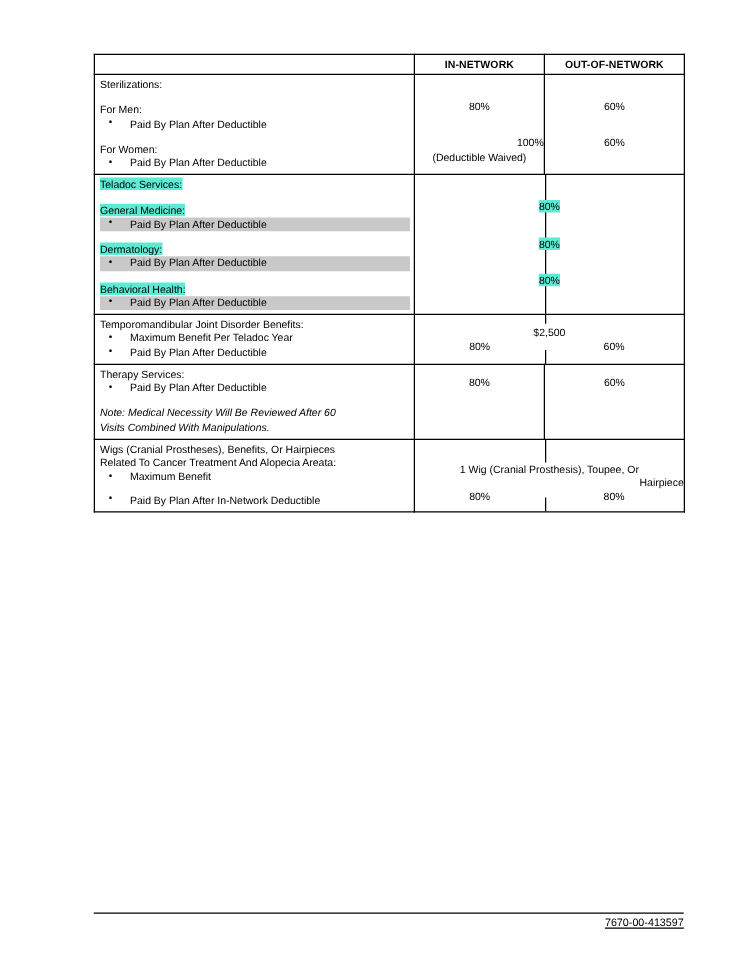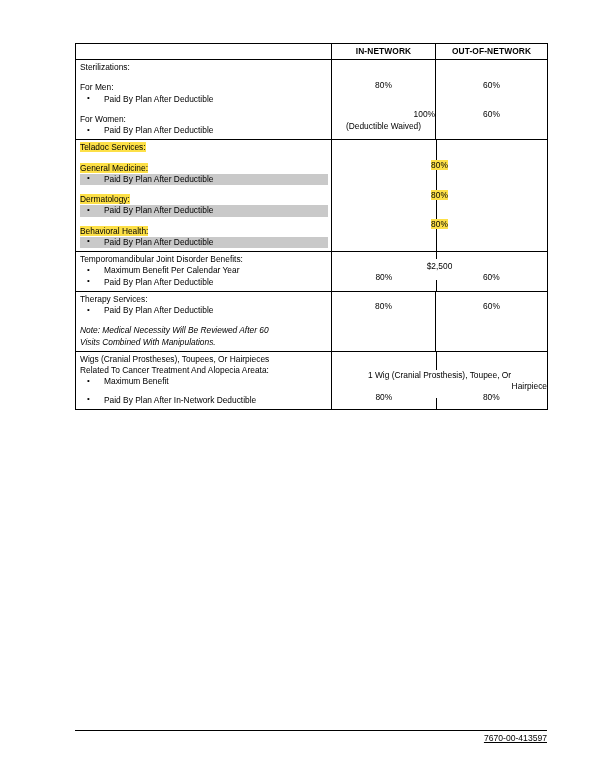--- a/index.html
+++ b/index.html
@@ -85,21 +85,21 @@
     position: absolute;
     left: 7px;
     top: -0.5px;
     font-size: 8px;
   }
 
   
   .hl {
     background: #c9c9c9;
   }
-  span.hlspan { background: #fde047; }
+  span.hlspan { background: #5eead4; }
 
   
   .span2 {
     text-align: center;
     position: relative;
     padding: 0;
   }
   .span2 .divider {
     position: absolute;
     left: 104px;
@@ -237,21 +237,21 @@
             <span class="spacer"></span>
             <span class="line" style="text-align:center"><span class="hlspan">80%</span></span>
           </div>
         </td>
       </tr>
 
       <tr>
         <td>
           <div class="desc">
             <span class="line bold">Temporomandibular Joint Disorder Benefits:</span>
-            <span class="bul">Maximum Benefit Per Calendar Year</span>
+            <span class="bul">Maximum Benefit Per Teladoc Year</span>
             <span class="bul">Paid By Plan After Deductible</span>
           </div>
         </td>
         <td class="span2" colspan="2">
           <div class="divider short-top"></div>
           <div class="divider short-bot"></div>
           <div class="inner val" style="padding-top:2px">
             <span class="spacer-sm"></span>
             <span class="line" style="text-align:center">$2,500</span>
             <span class="rowvals">
@@ -282,21 +282,21 @@
           <div class="val">
             <span class="spacer-sm"></span>
             <span class="line" style="text-align:center">60%</span>
           </div>
         </td>
       </tr>
 
       <tr>
         <td>
           <div class="desc">
-            <span class="line bold">Wigs (Cranial Prostheses), Toupees, Or Hairpieces</span>
+            <span class="line bold">Wigs (Cranial Prostheses), Benefits, Or Hairpieces</span>
             <span class="line bold">Related To Cancer Treatment And Alopecia Areata:</span>
             <span class="bul">Maximum Benefit</span>
             <span class="spacer-sm"></span>
             <span class="bul">Paid By Plan After In-Network Deductible</span>
           </div>
         </td>
         <td class="span2" colspan="2">
           <div class="divider short-top" style="height:18px"></div>
           <div class="divider short-bot"></div>
           <div class="inner val" style="padding-top:2px">

